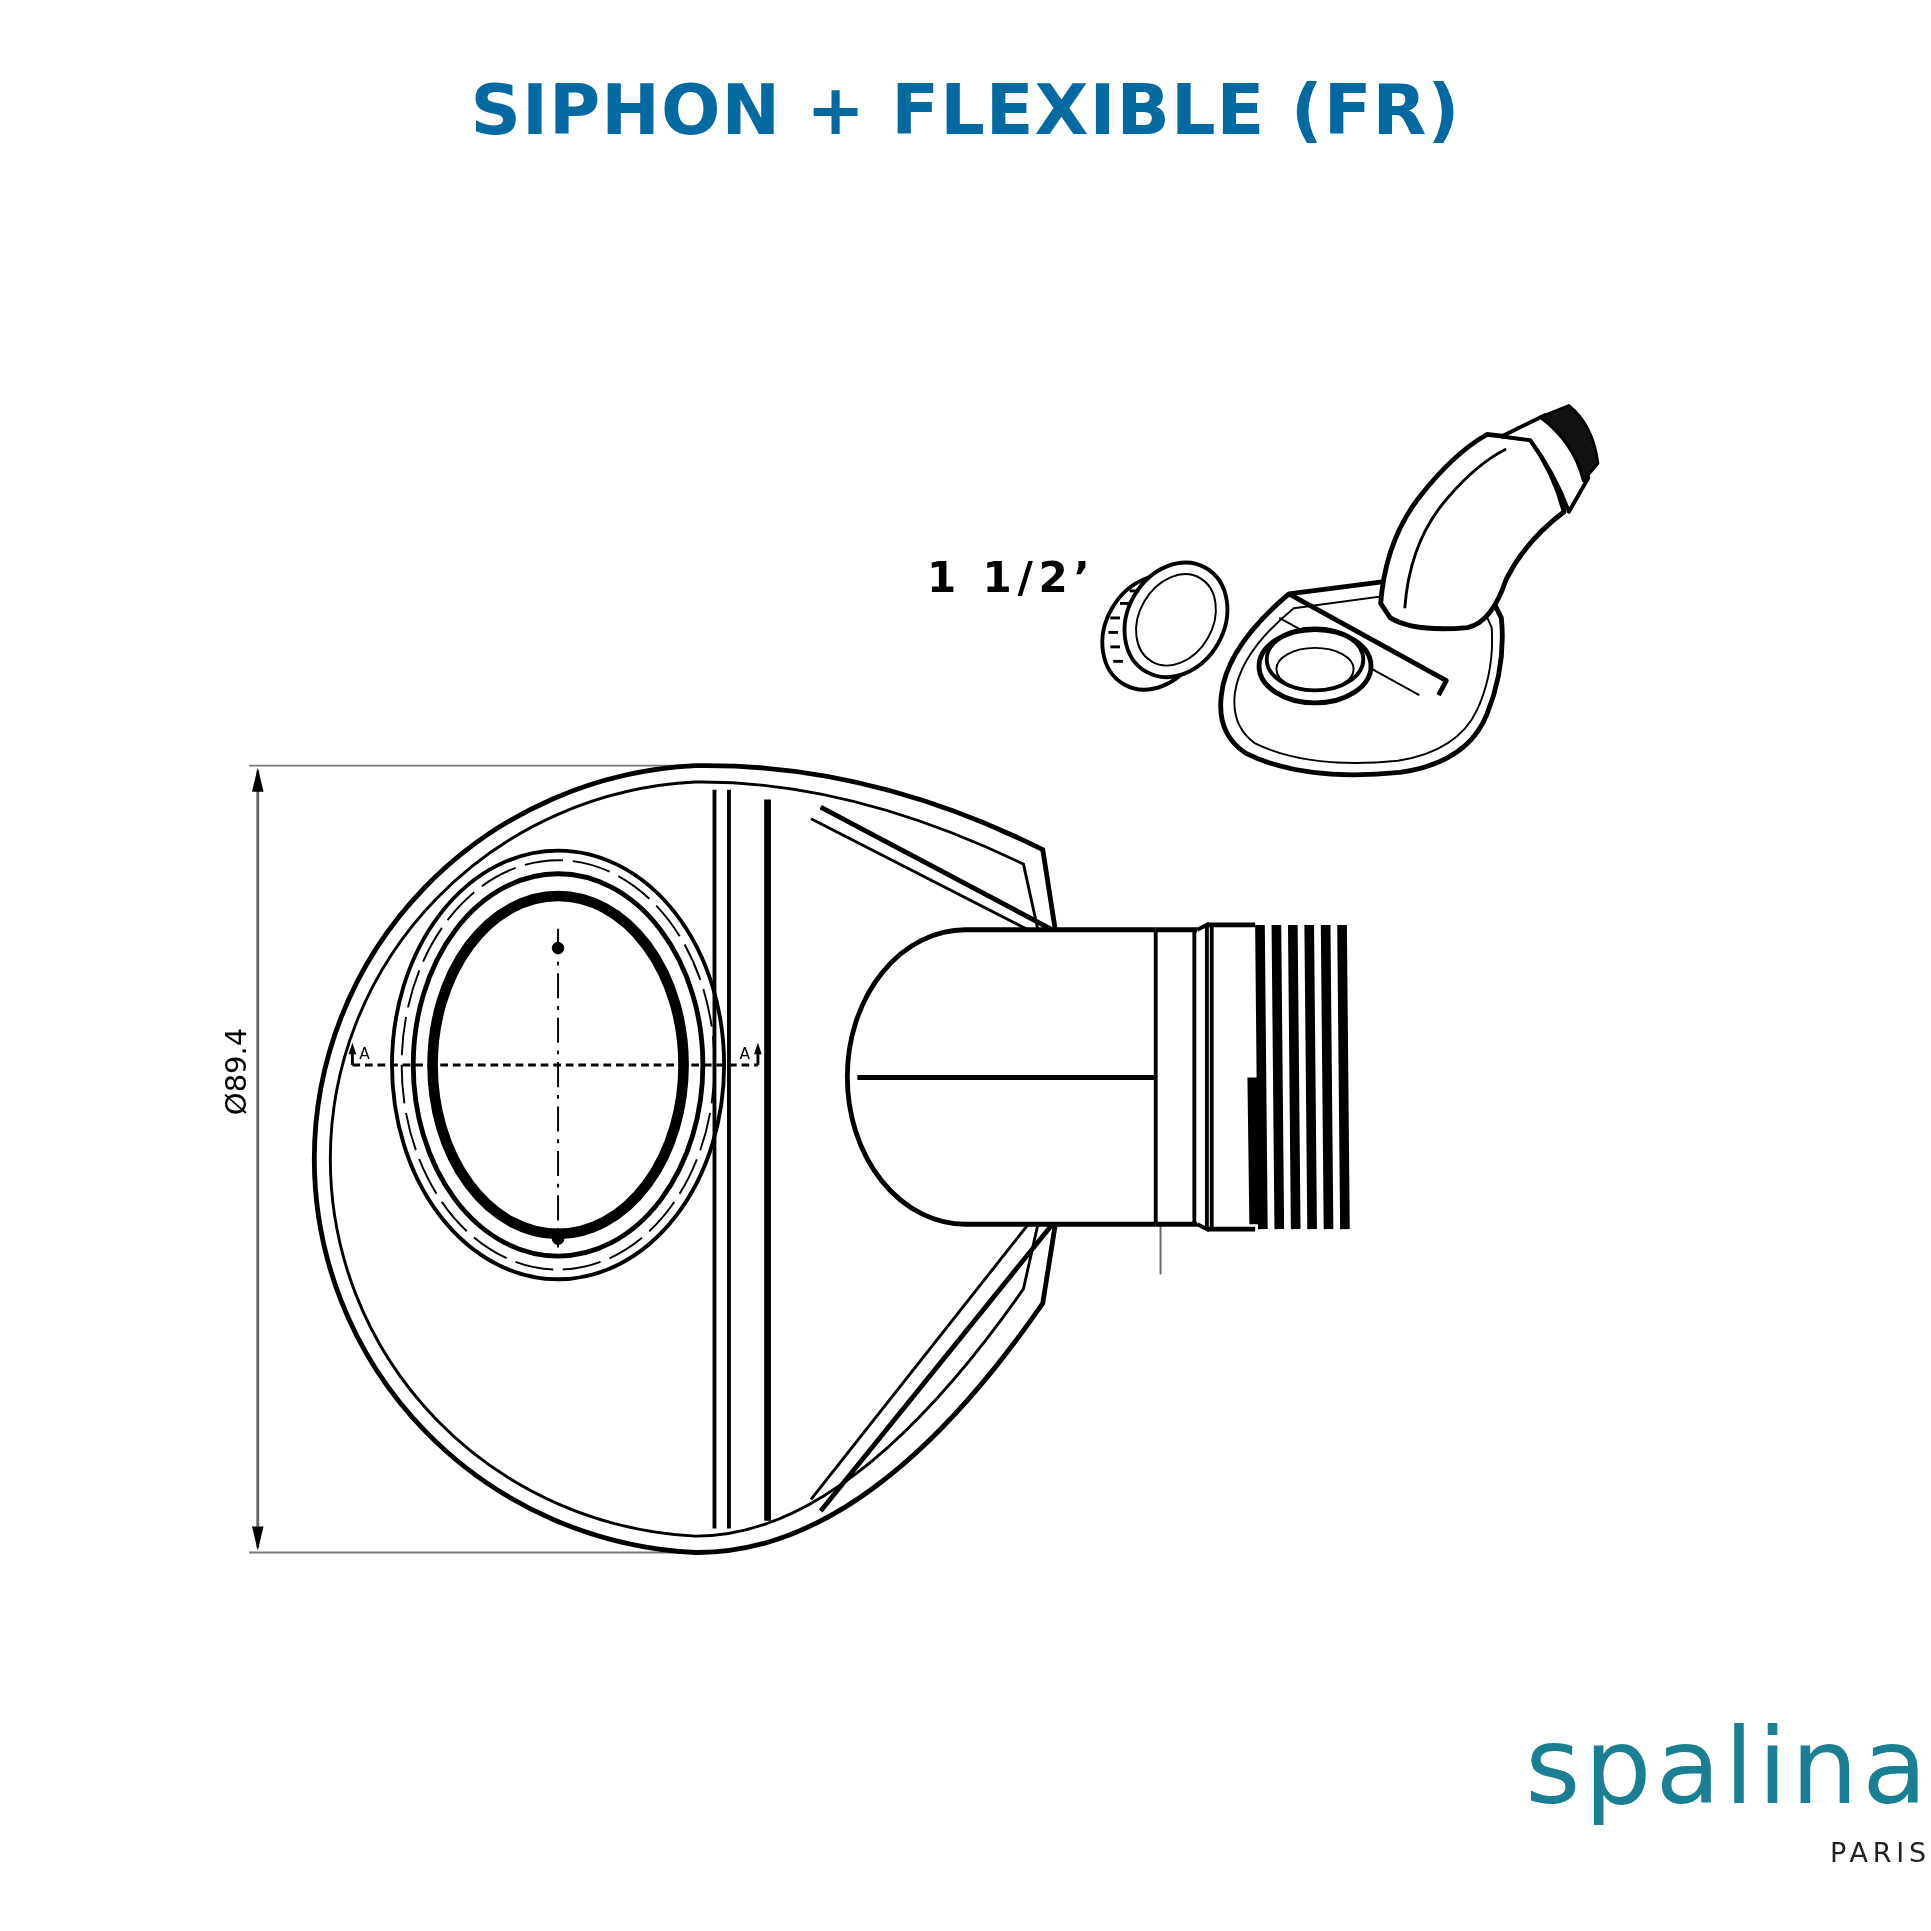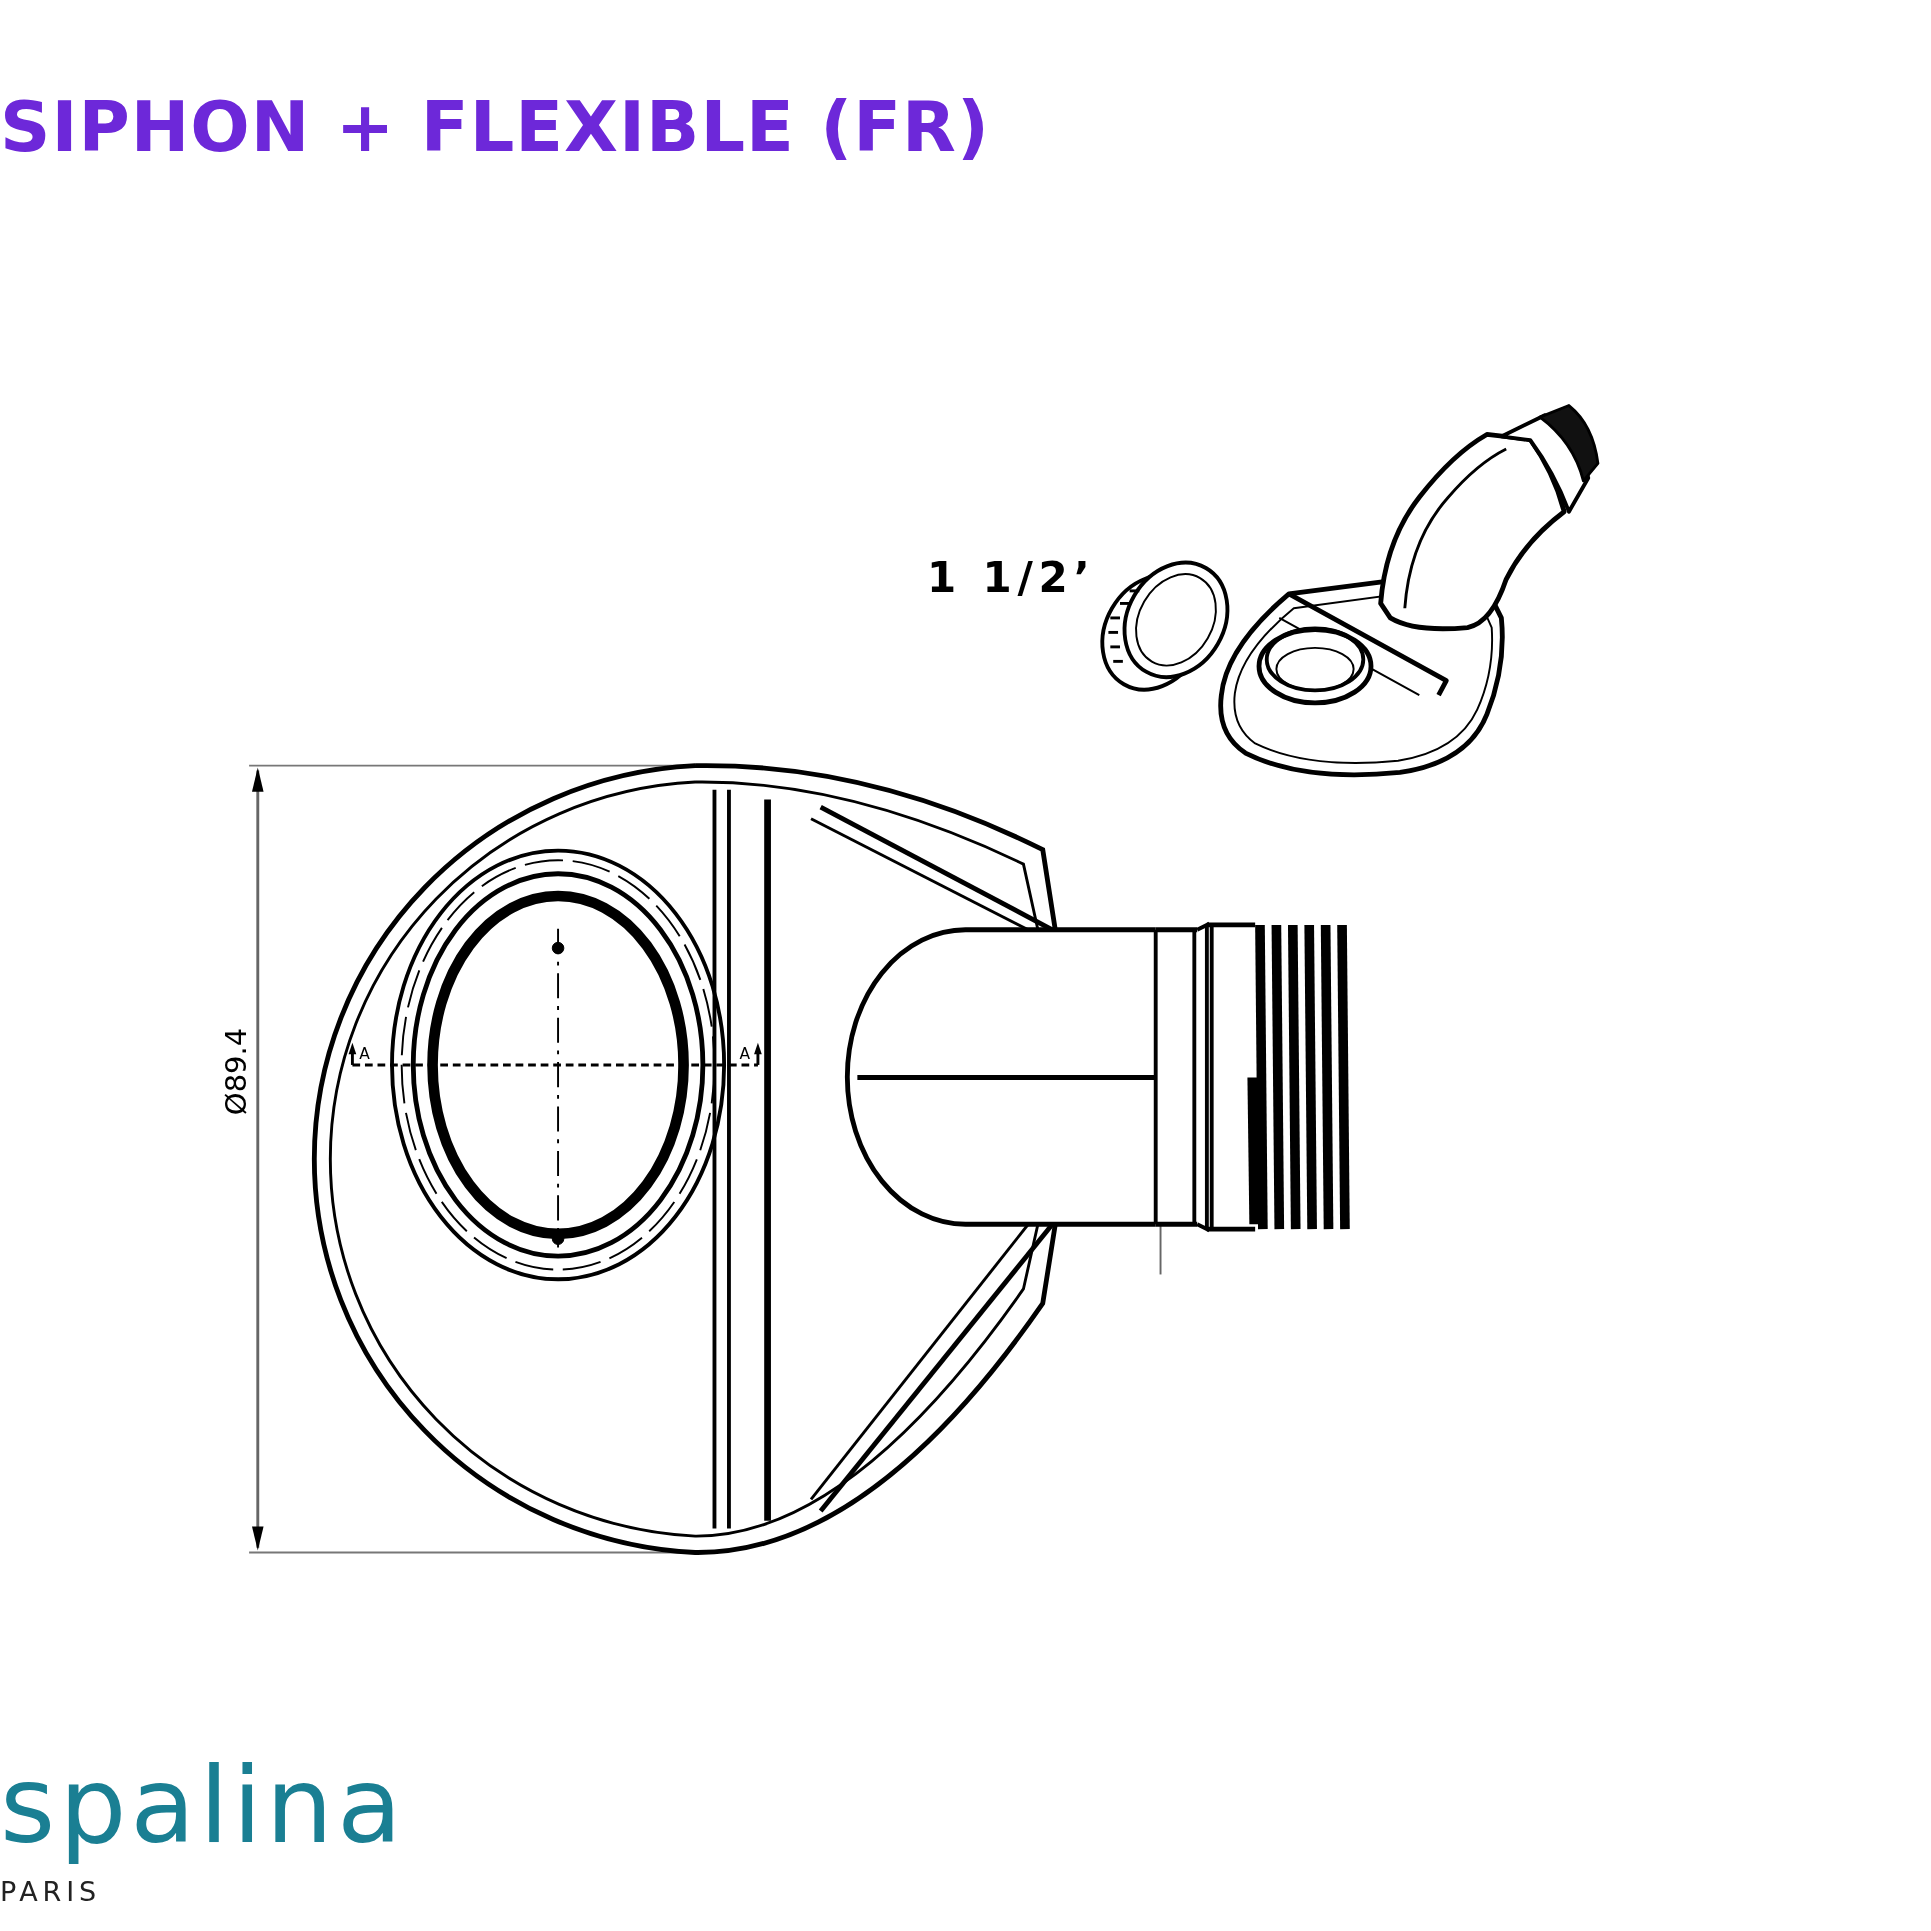--- a/index.html
+++ b/index.html
@@ -1,22 +1,22 @@
 <!DOCTYPE html>
 <html><head>
 <meta charset="utf-8">
 <style>
   html, body { margin: 0; padding: 0; background: #ffffff; }
   body { width: 1931px; height: 1931px; position: relative; overflow: hidden; font-family: "Liberation Sans", sans-serif; }
-  .title-block { position: absolute; left: 0; top: 85px; width: 1931px; text-align: left; color: #6d28d9; }
+  .title-block { position: absolute; left: 0; top: 68px; width: 1931px; text-align: center; color: #0369a1; }
   .title-fr { font-family: "DejaVu Sans", sans-serif; font-weight: bold; font-size: 70px; letter-spacing: 1px; line-height: 85px; }
   .title-en { font-family: "DejaVu Sans", sans-serif; font-weight: normal; font-size: 68px; letter-spacing: 1.9px; line-height: 83px; margin-top: 1.9px; }
   .size-label { position: absolute; left: 927px; top: 526px; font-family: "DejaVu Sans", sans-serif; font-weight: bold; font-size: 42px; color: #000; letter-spacing: 5.8px; margin-top: 27px; }
   .drawing { position: absolute; left: 0; top: 0; width: 1931px; height: 1931px; }
-  .brand { position: absolute; left: 0; top: 1709px; width: 1931px; text-align: left; margin-top: 39px; }
+  .brand { position: absolute; left: 0; top: 1709px; width: 1931px; text-align: right; }
   .brand-name { font-family: "DejaVu Sans", sans-serif; font-size: 106px; color: #1a7f93; letter-spacing: 3.9px; line-height: 116px; font-weight: normal; }
   .brand-city { font-family: "DejaVu Sans", sans-serif; font-size: 27px; color: #222; letter-spacing: 4.8px; margin-top: 11.6px; }
   .dim-label { font-family: "DejaVu Sans", sans-serif; font-size: 30px; fill: #000; }
   .sec-label { font-family: "DejaVu Sans", sans-serif; font-size: 16px; fill: #000; }
 </style>
 </head>
 <body>
 
 <div class="title-block">
   <div class="title-fr">SIPHON + FLEXIBLE (FR)</div>

